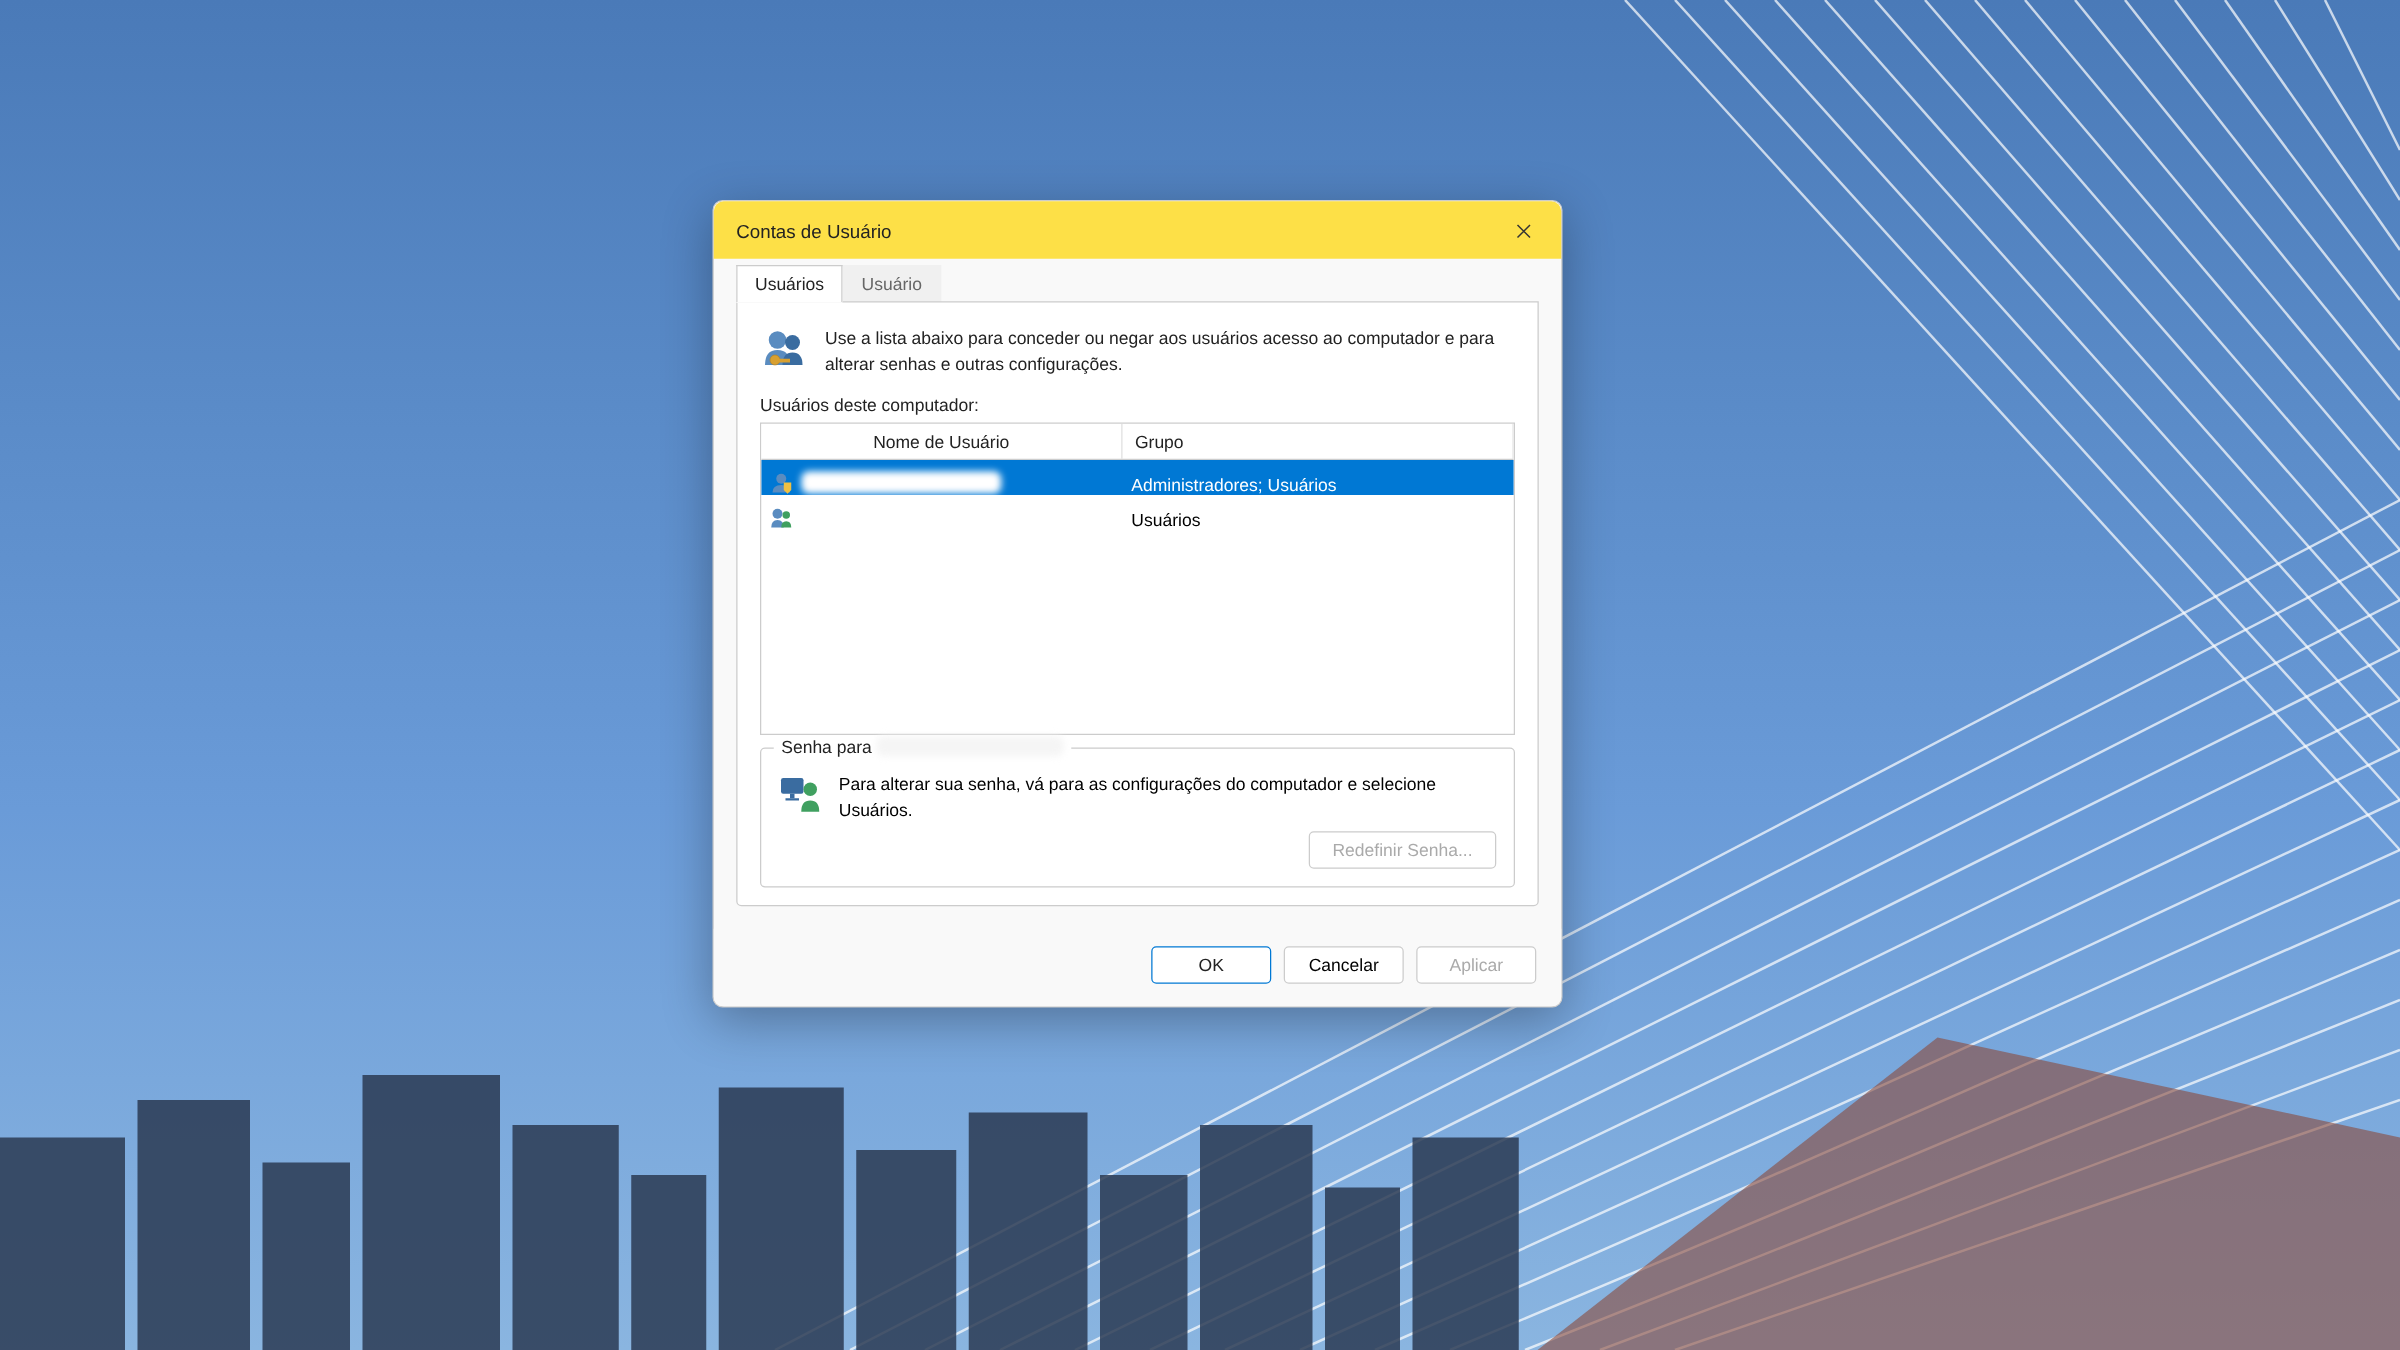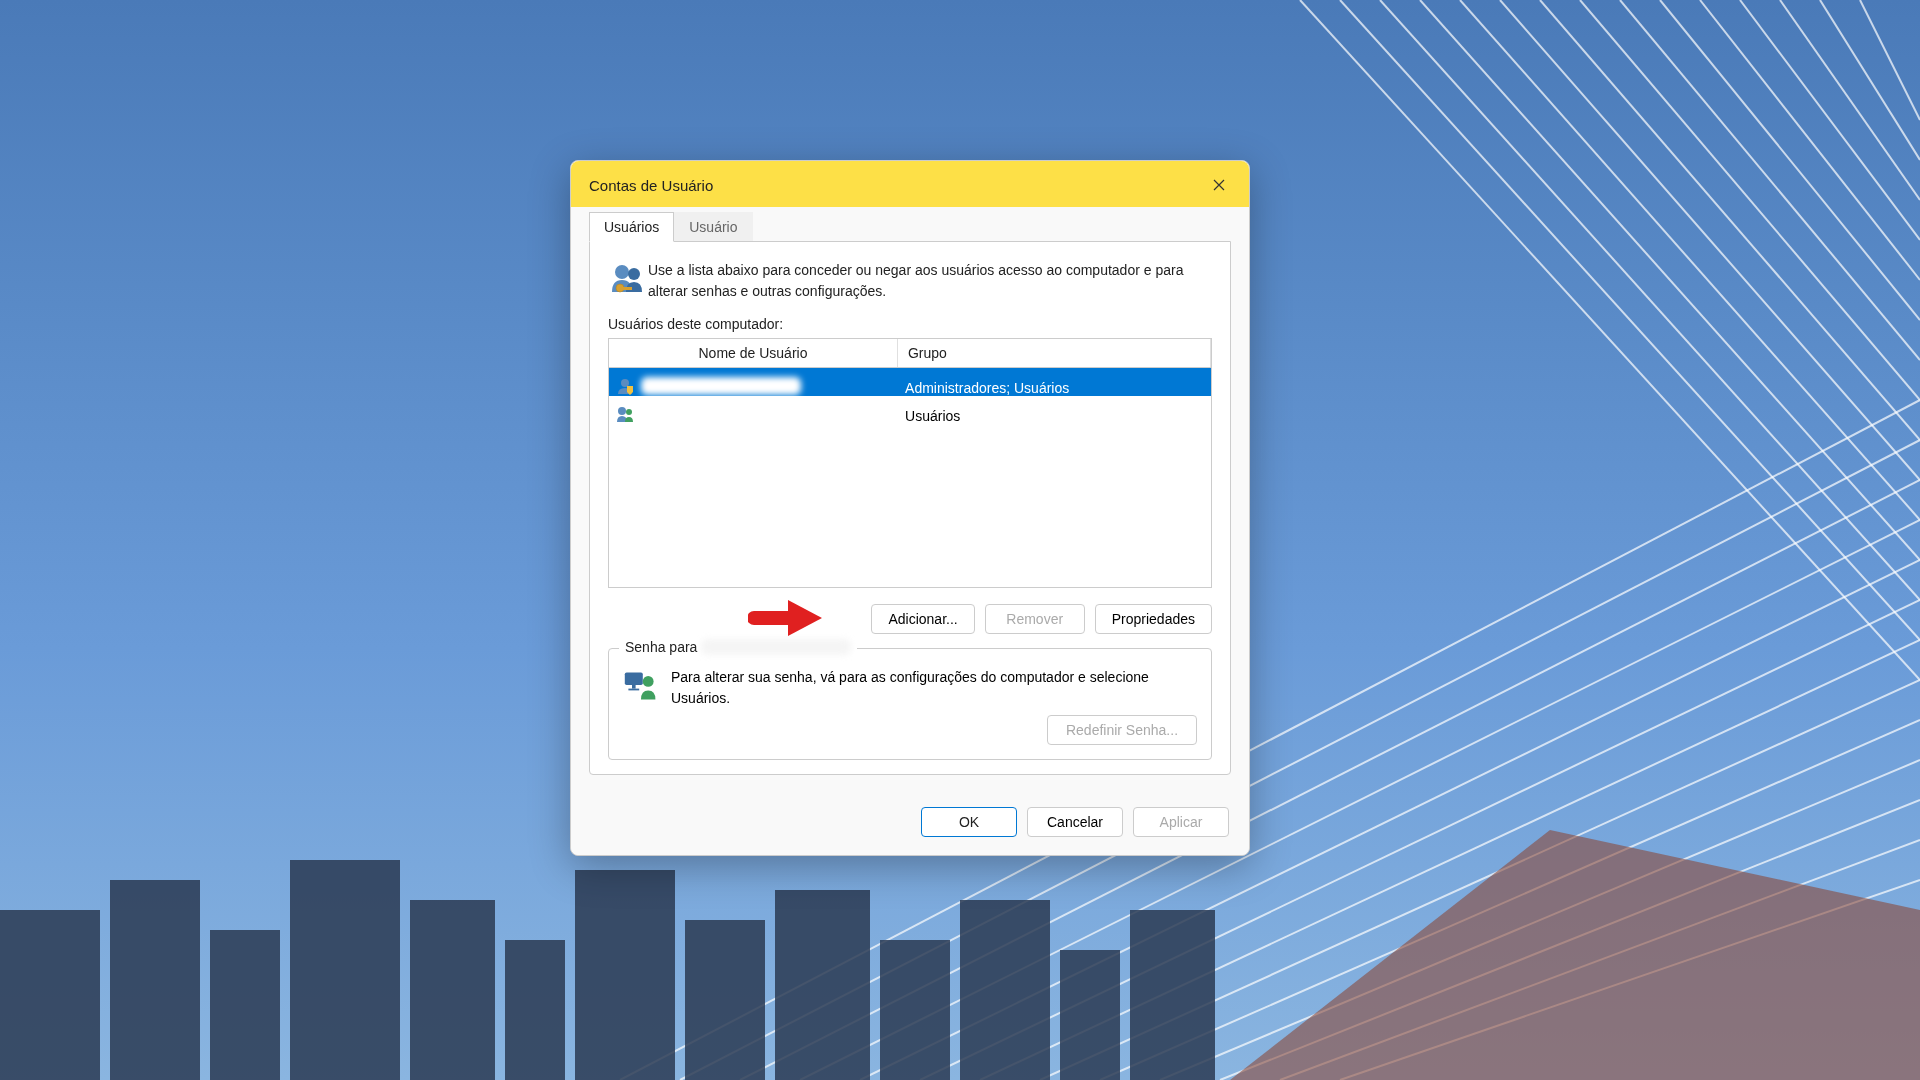--- a/index.html
+++ b/index.html
@@ -99,21 +99,21 @@
     .tab-panel {
       margin: 0 18px 18px 18px;
       border: 1px solid #ccc;
       background: #fff;
       padding: 18px 18px 14px 18px;
       border-radius: 0 0 4px 4px;
       position: relative;
     }
     .intro-row {
       display: flex;
-      gap: 0;
+      gap: 12px;
       align-items: flex-start;
       margin-bottom: 14px;
     }
     .user-icon {
       width: 40px;
       height: 40px;
       flex-shrink: 0;
     }
     .intro-text {
       font-size: 14px;
@@ -378,29 +378,20 @@
             <path d="M2 18 Q2 12 7 12 Q12 12 12 18 Z" fill="#5a8cc0"></path>
             <circle cx="14" cy="8" r="3" fill="#40a060"></circle>
             <path d="M10 18 Q10 13 14 13 Q18 13 18 18 Z" fill="#40a060"></path>
           </svg>
           <div class="blur-block"></div>
         </div>
         <div class="cell2">Usuários</div>
       </div>
     </div>
 
-    <div class="action-row">
-      <svg class="red-arrow" viewBox="0 0 80 44">
-        <path d="M6 22 L50 22" stroke="#e02020" stroke-width="14" stroke-linecap="round"></path>
-        <path d="M40 4 L74 22 L40 40 Z" fill="#e02020"></path>
-      </svg>
-      <div class="btn">Adicionar...</div>
-      <div class="btn disabled">Remover</div>
-      <div class="btn">Propriedades</div>
-    </div>
 
     <div class="group-box">
       <div class="group-title">
         <span>Senha para</span>
         <span class="blur-inline"></span>
       </div>
       <div class="group-content">
         <svg class="user-icon" viewBox="0 0 40 40" style="width:36px;height:36px;">
           <rect x="2" y="6" width="20" height="14" rx="2" fill="#3a6ca0"></rect>
           <rect x="10" y="20" width="4" height="4" fill="#3a6ca0"></rect>

